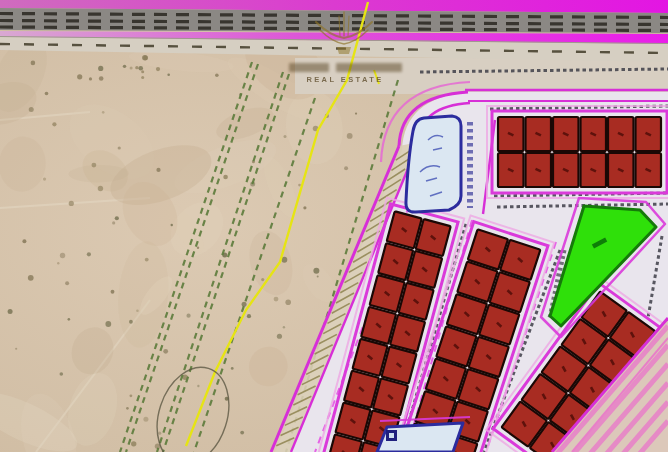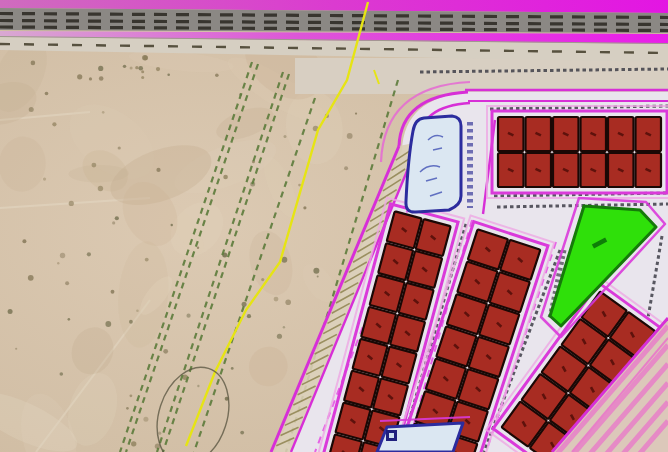--- a/index.html
+++ b/index.html
@@ -378,13 +378,30 @@
           <line x1="668" y1="364" x2="517" y2="538" stroke="#e87fc8" stroke-width="5" opacity="0.85"></line>
           <line x1="668" y1="383" x2="517" y2="557" stroke="#e87fc8" stroke-width="5" opacity="0.85"></line>
           <line x1="668" y1="402" x2="517" y2="576" stroke="#e87fc8" stroke-width="5" opacity="0.85"></line>
           <line x1="668" y1="421" x2="517" y2="595" stroke="#e87fc8" stroke-width="5" opacity="0.85"></line>
         </g>
         <line x1="668" y1="318" x2="552" y2="452" stroke="#d72fd7" stroke-width="3"></line>
         <line x1="668" y1="338" x2="572" y2="452" stroke="#e87fc8" stroke-width="2"></line>
       </g>
     </svg>
 
+  <div class="watermark">
+    <svg class="wm-logo" width="70" height="56" viewBox="0 0 70 56">
+      <g fill="none" stroke="#8f752a" stroke-width="2" stroke-linecap="round">
+        <path d="M 6 16 Q 20 30 34 32 Q 48 30 62 16"></path>
+        <path d="M 10 24 Q 22 36 34 38 Q 46 36 58 24" stroke-width="1.6"></path>
+        <path d="M 34 6 L 34 30" stroke-width="1.4"></path>
+        <path d="M 29 10 L 30 30" stroke-width="1.1"></path>
+        <path d="M 39 10 L 38 30" stroke-width="1.1"></path>
+      </g>
+      <path d="M 27 41 L 41 41 L 39 48 L 29 48 Z" fill="#8f752a" opacity="0.8"></path>
+    </svg>
+    <div class="wm-title">
+      <span class="wb w1"></span>
+      <span class="wb w2"></span>
+    </div>
+    <div class="wm-sub">REAL ESTATE</div>
+  </div>
 </div>
 
 </body></html>

